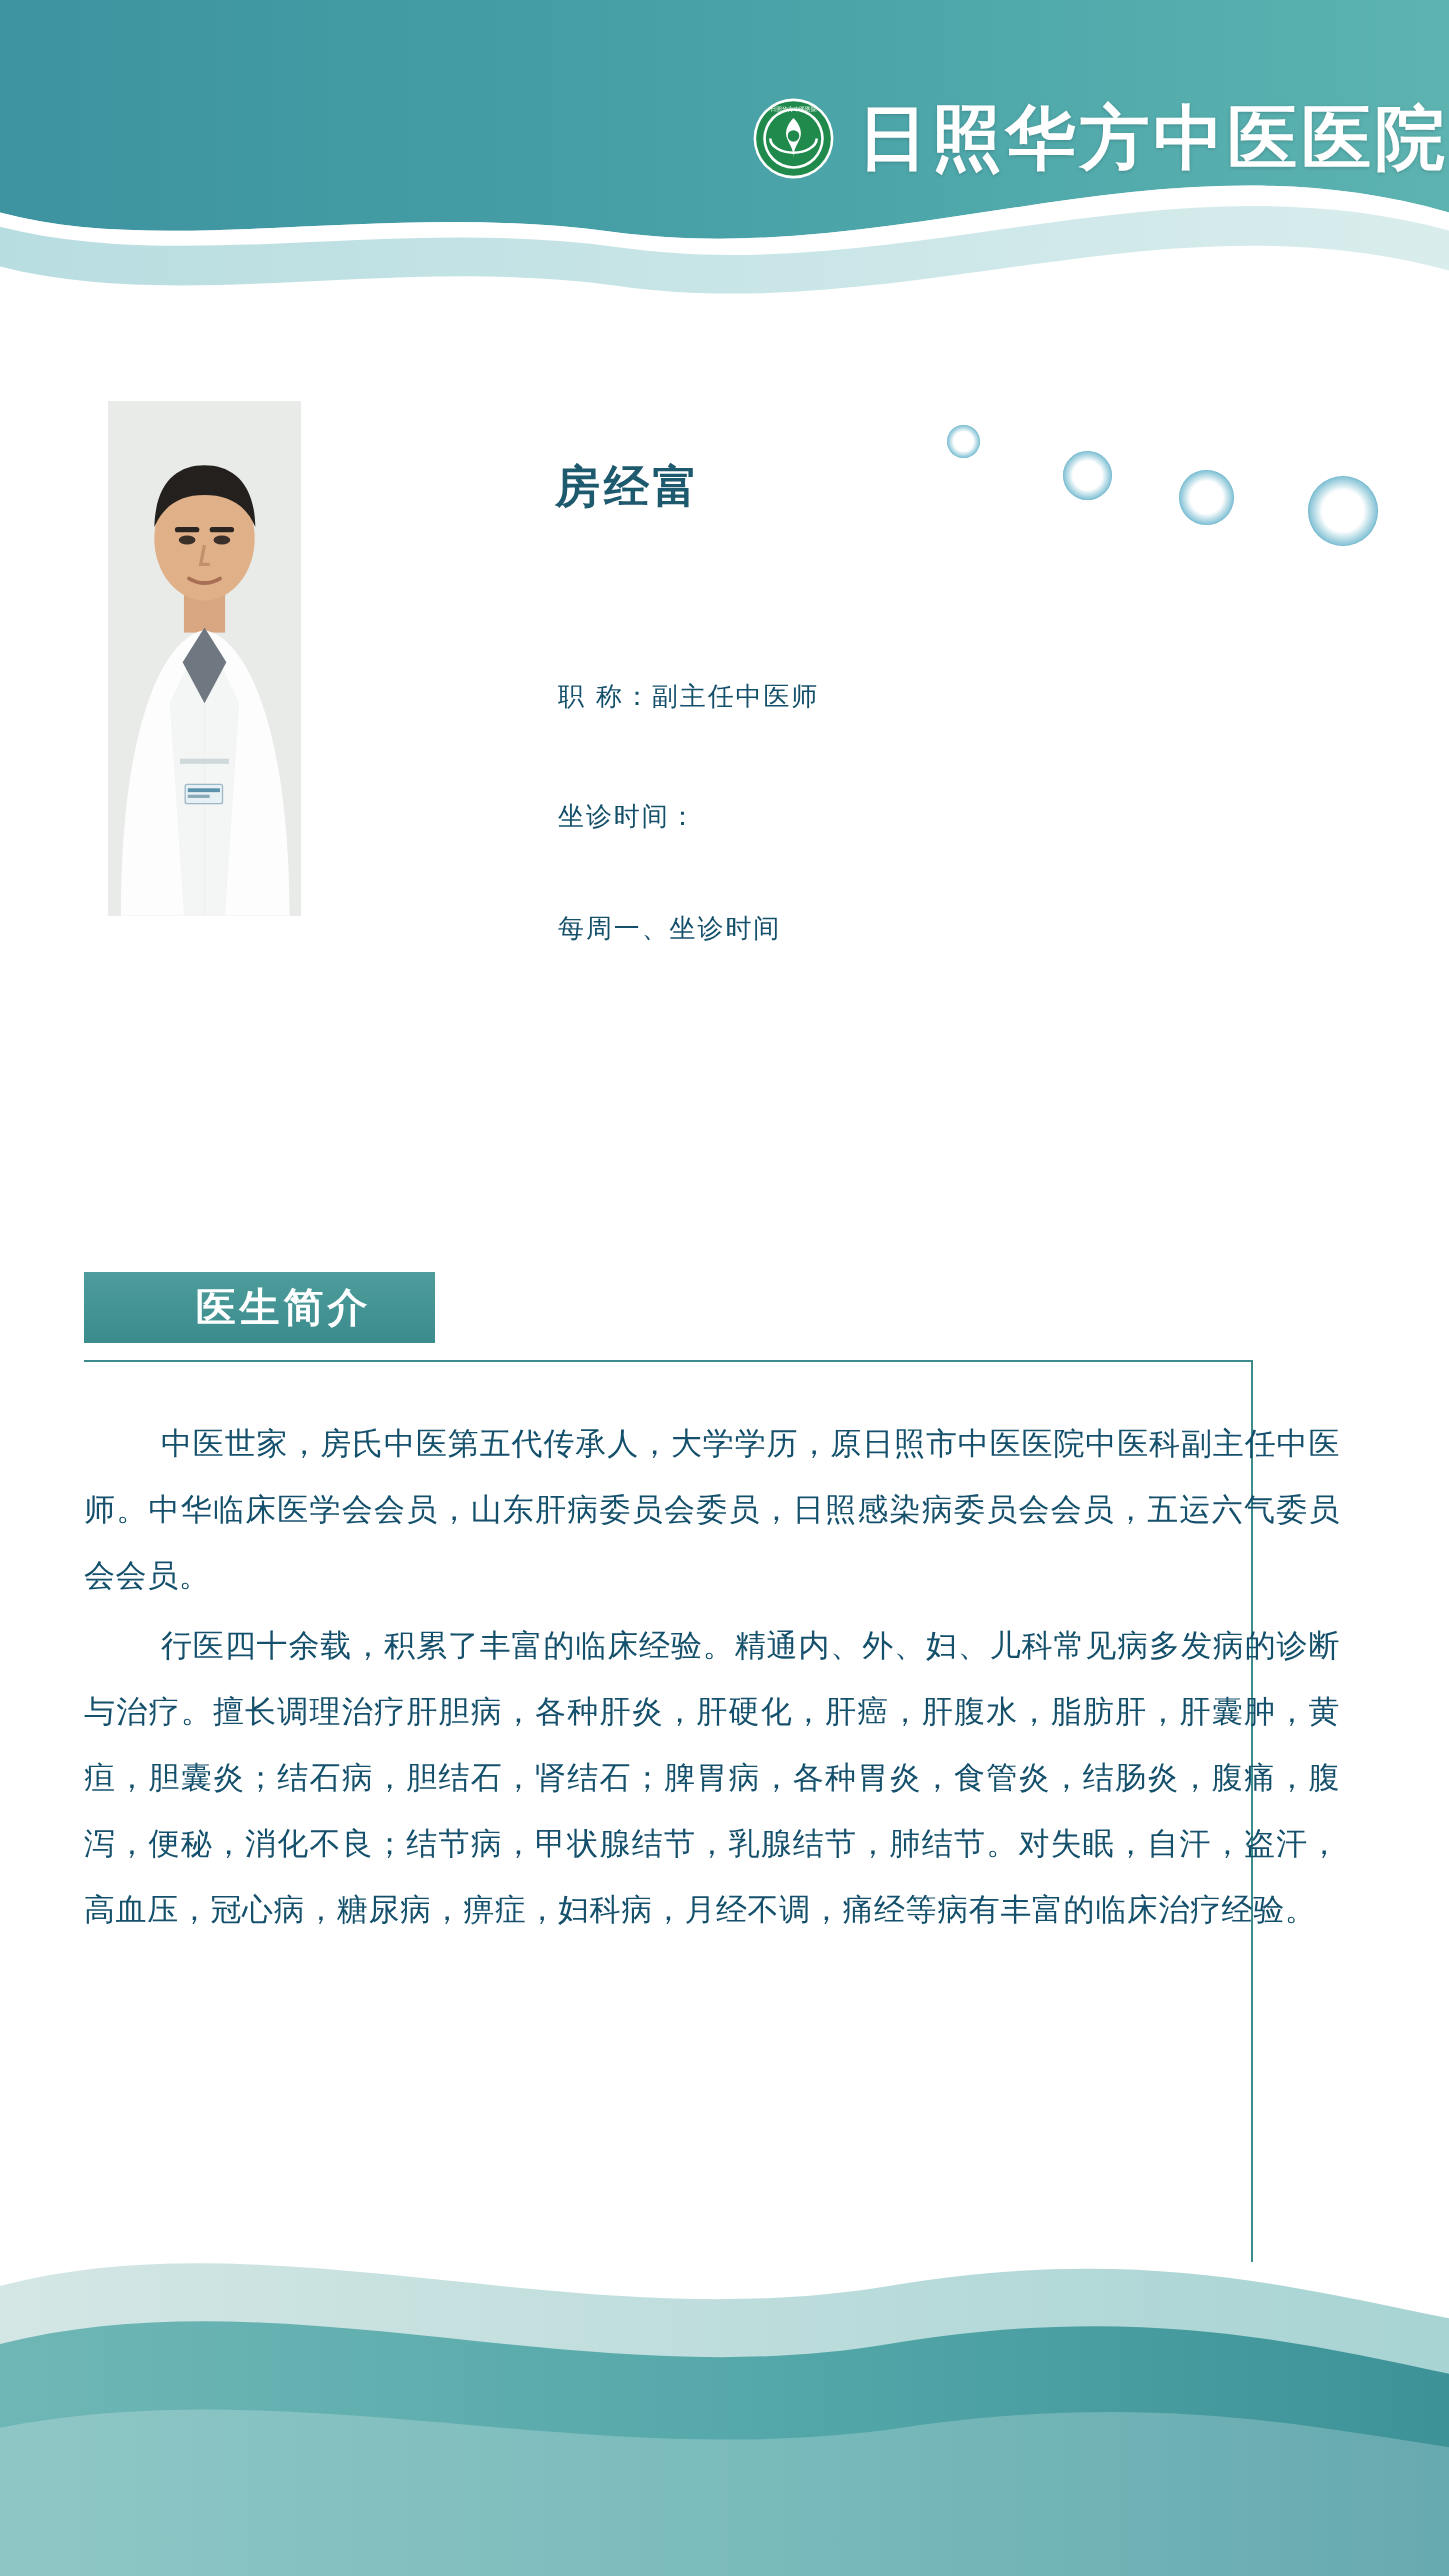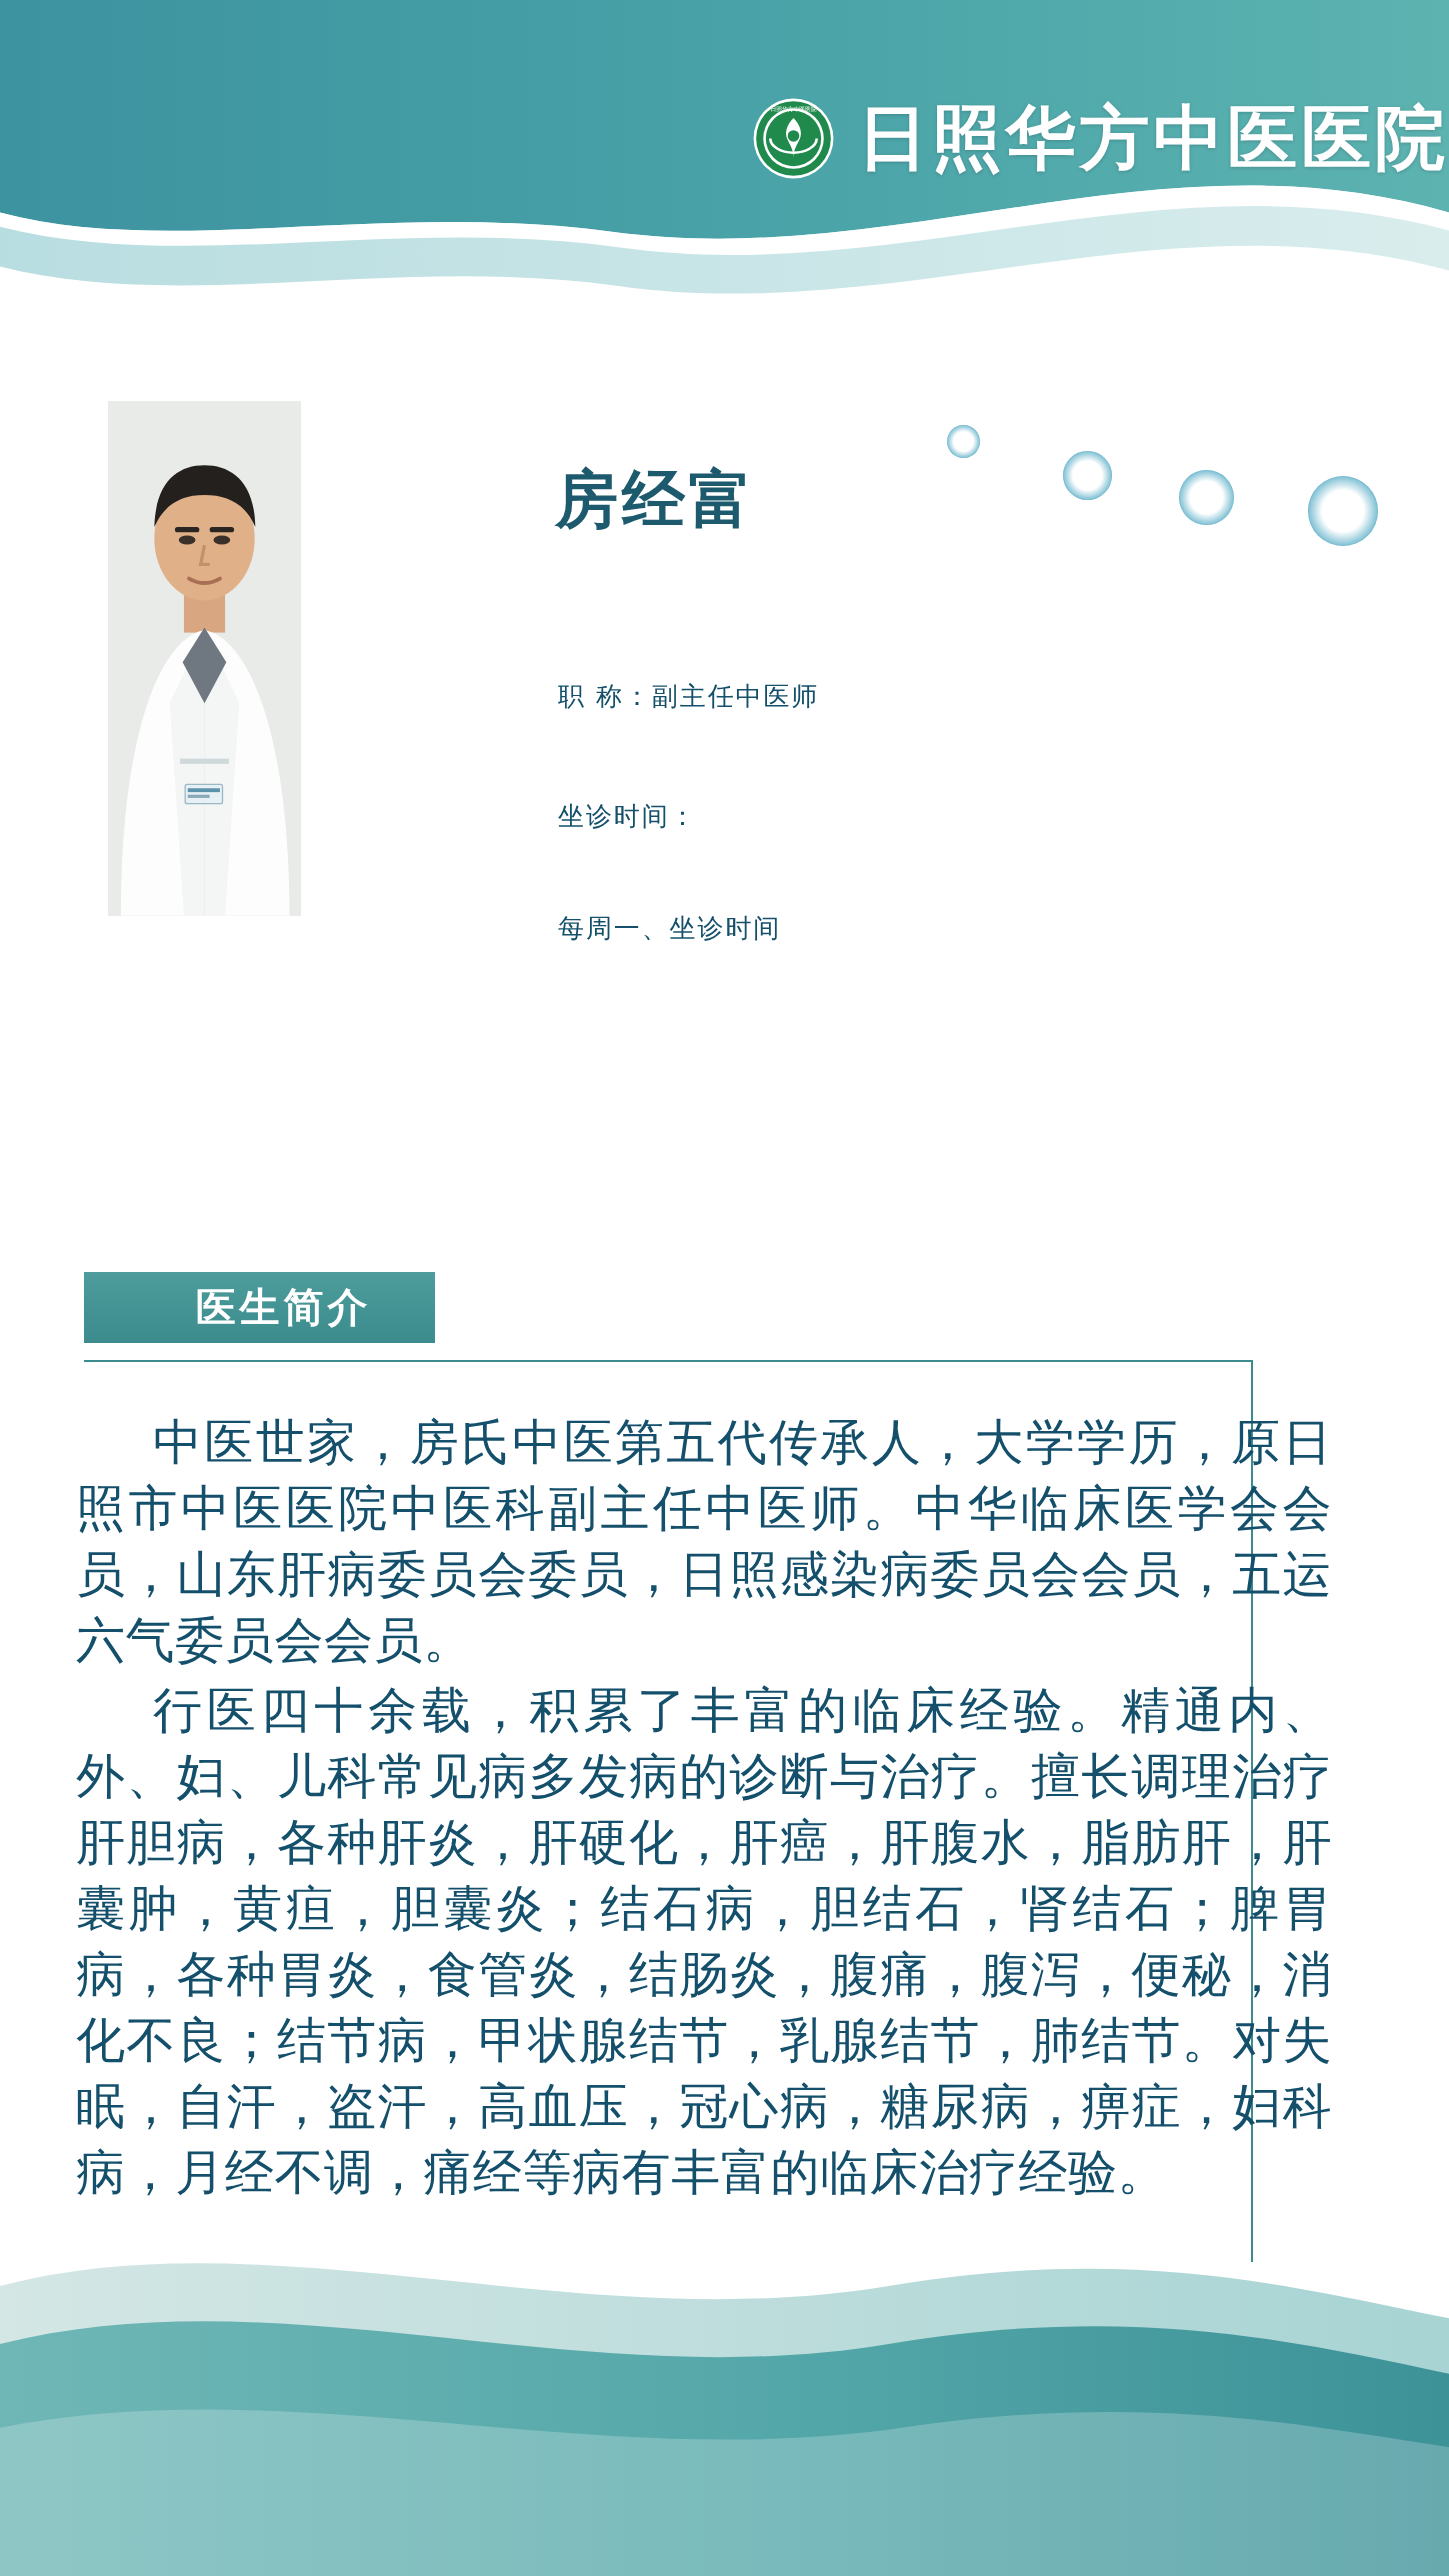--- a/index.html
+++ b/index.html
@@ -73,21 +73,21 @@
     height: 515px;
     background: #e9eef0;
     overflow: hidden;
   }
   .photo-inner { position:absolute; inset:0; }
 
   .doctor-name {
     position: absolute;
     left: 555px;
     top: 457px;
-    font-size: 63px;
+    font-size: 45px;
     font-weight: 700;
     color: #1d5a6e;
     font-family: "DejaVu Serif", serif;
     letter-spacing: 3.9px;
   }
 
   .bubbles {
     position: absolute;
     left: 947px;
     top: 412px;
@@ -147,25 +147,25 @@
     left: 1251px;
     top: 1360px;
     width: 1.9px;
     height: 902px;
     background: #3c8b8d;
   }
 
   
   .bio {
     position: absolute;
-    left: 76px;
+    left: 84px;
     top: 1410px;
     width: 1256px;
     color: #14506b;
-    font-size: 49px;
+    font-size: 31px;
     line-height: 66px;
     letter-spacing: 0.6px;
     font-family: "DejaVu Sans", sans-serif;
     text-align: justify;
   }
   .bio p { margin: 0 0 3.9px 0; text-indent: 77px; }
 
   
   .bottom-band {
     position: absolute;

